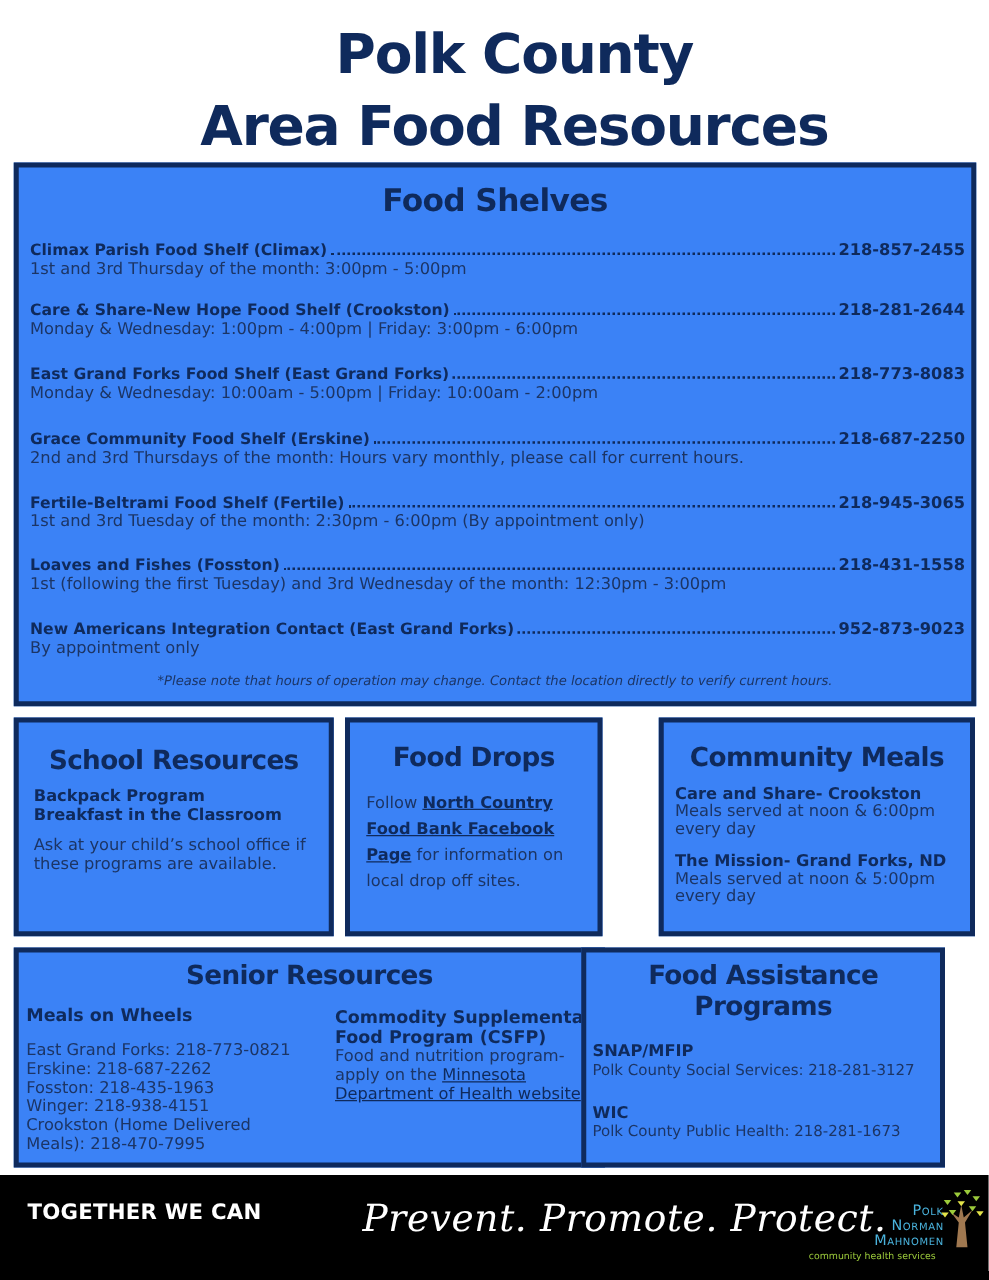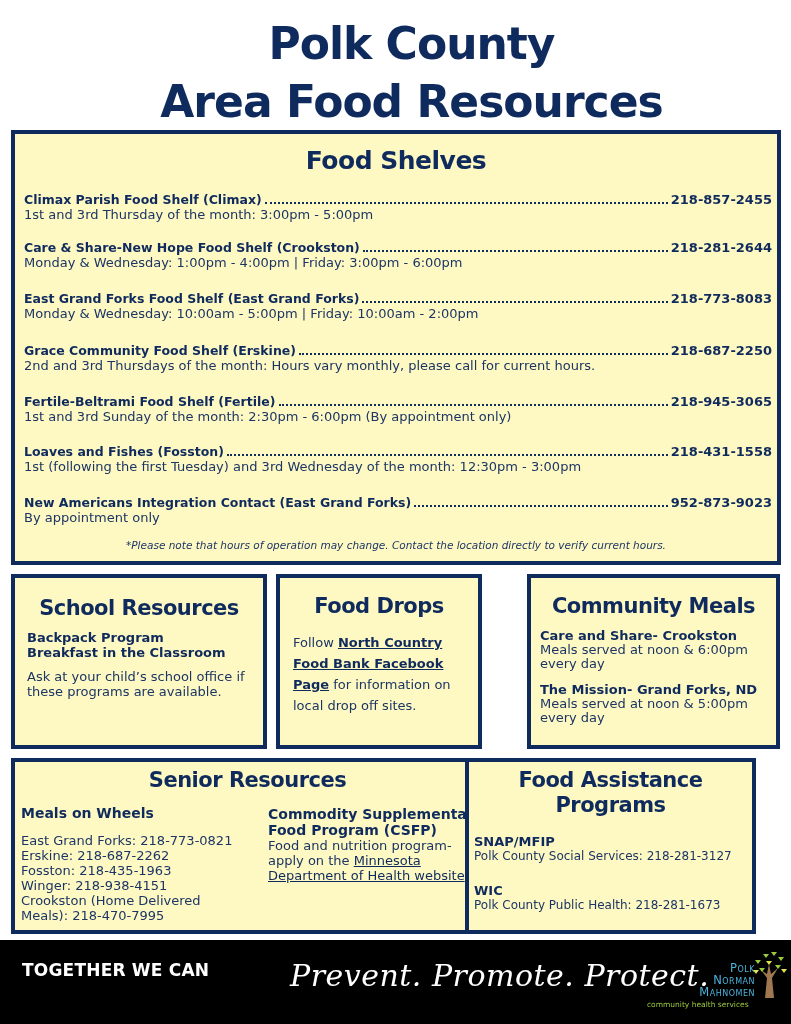--- a/index.html
+++ b/index.html
@@ -8,21 +8,21 @@
 
   .title {
     position: absolute; left: 16px; width: 791px; text-align: center;
     font-family: "DejaVu Sans", sans-serif; font-weight: bold; color: #0f2a5c;
     letter-spacing: -1px;
   }
   .title.l1 { top: 18px; font-size: 44px; line-height: 52px; }
   .title.l2 { top: 76px; font-size: 44px; line-height: 52px; text-align: center; }
 
   .box {
-    position: absolute; border: 4px solid #0f2a5c; background: #fef9c3;
+    position: absolute; border: 4px solid #0f2a5c; background: #3b82f6;
   }
   .box-title {
     font-weight: bold; color: #0f2a5c; text-align: center; letter-spacing: -0.5px;
   }
 
   
   #shelves { left: 11px; top: 130px; width: 770px; height: 435px; }
   #shelves .box-title { font-size: 25px; position: absolute; top: 12px; left: 0; width: 100%; }
   .shelf { position: absolute; left: 9px; width: 748px; }
   .shelf-row { display: flex; align-items: baseline; font-size: 12.5px; font-weight: bold; line-height: 15px; white-space: nowrap; }
@@ -93,21 +93,21 @@
         <span class="shelf-phone">218-687-2250</span>
       </div>
     <div class="shelf-hours">2nd and 3rd Thursdays of the month: Hours vary monthly, please call for current hours.</div>
   </div>
   <div class="shelf" style="top:260px">
     <div class="shelf-row">
         <span class="shelf-name">Fertile-Beltrami Food Shelf (Fertile)</span>
         <span class="shelf-dots"></span>
         <span class="shelf-phone">218-945-3065</span>
       </div>
-    <div class="shelf-hours">1st and 3rd Sunday of the month: 2:30pm - 6:00pm (By appointment only)</div>
+    <div class="shelf-hours">1st and 3rd Tuesday of the month: 2:30pm - 6:00pm (By appointment only)</div>
   </div>
   <div class="shelf" style="top:310px">
     <div class="shelf-row">
         <span class="shelf-name">Loaves and Fishes (Fosston)</span>
         <span class="shelf-dots"></span>
         <span class="shelf-phone">218-431-1558</span>
       </div>
     <div class="shelf-hours">1st (following the first Tuesday) and 3rd Wednesday of the month: 12:30pm - 3:00pm</div>
   </div>
   <div class="shelf" style="top:361px">

